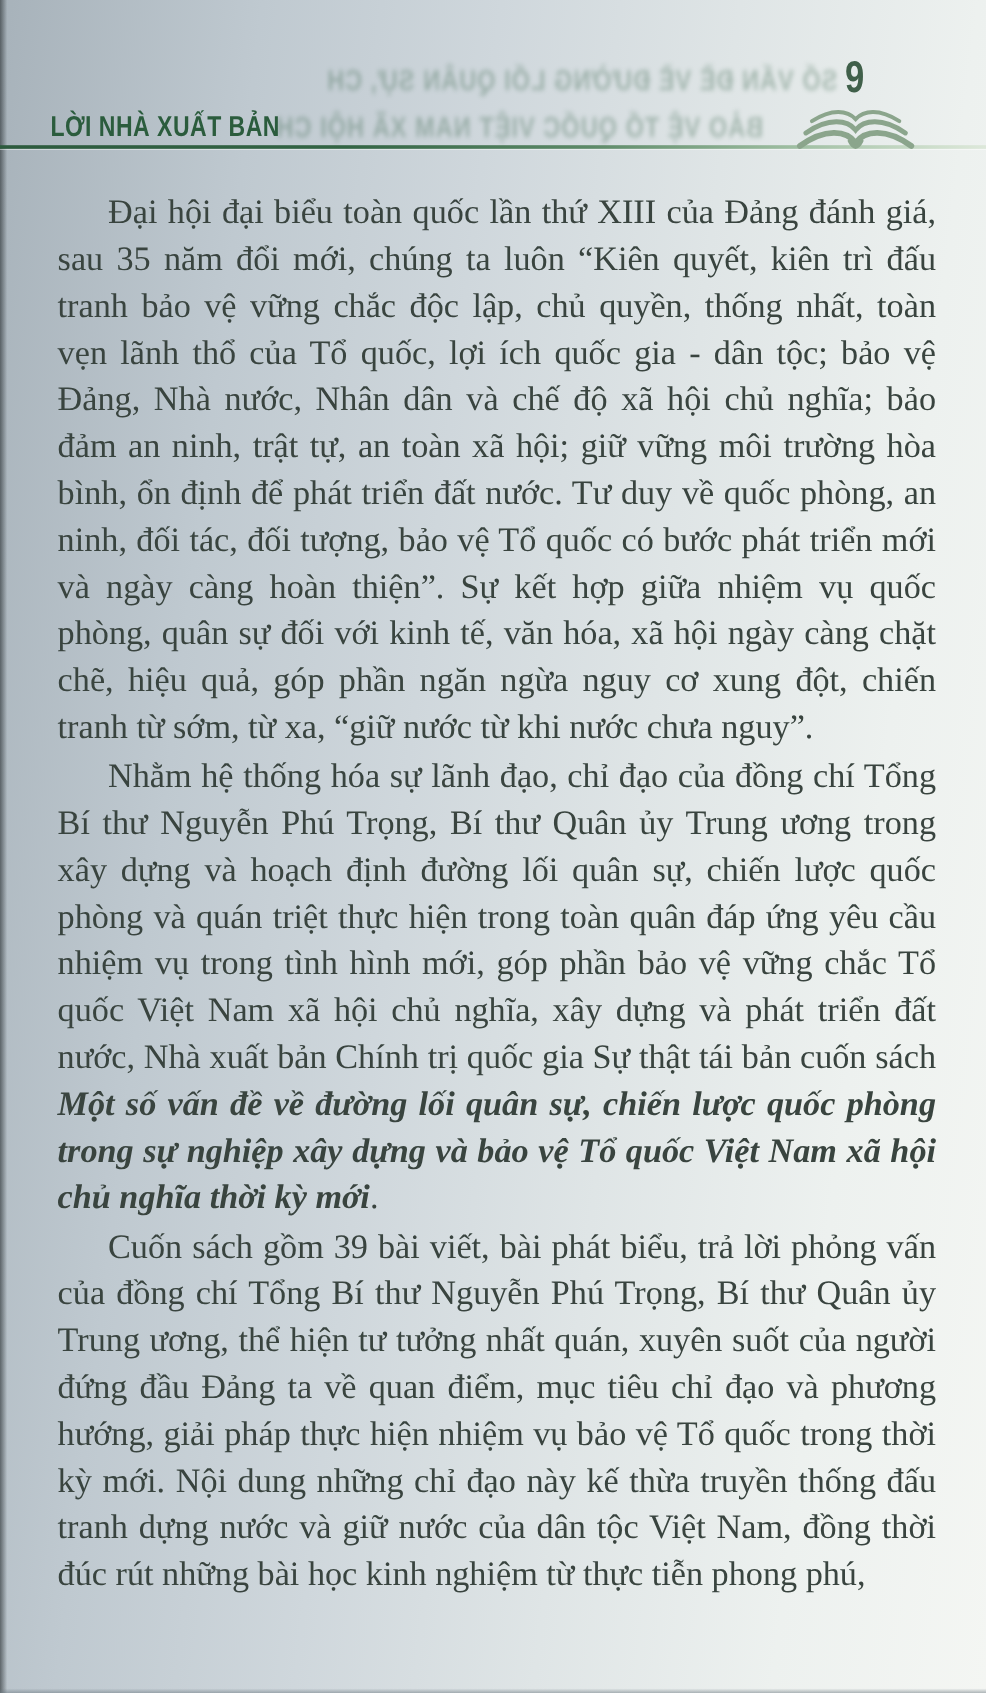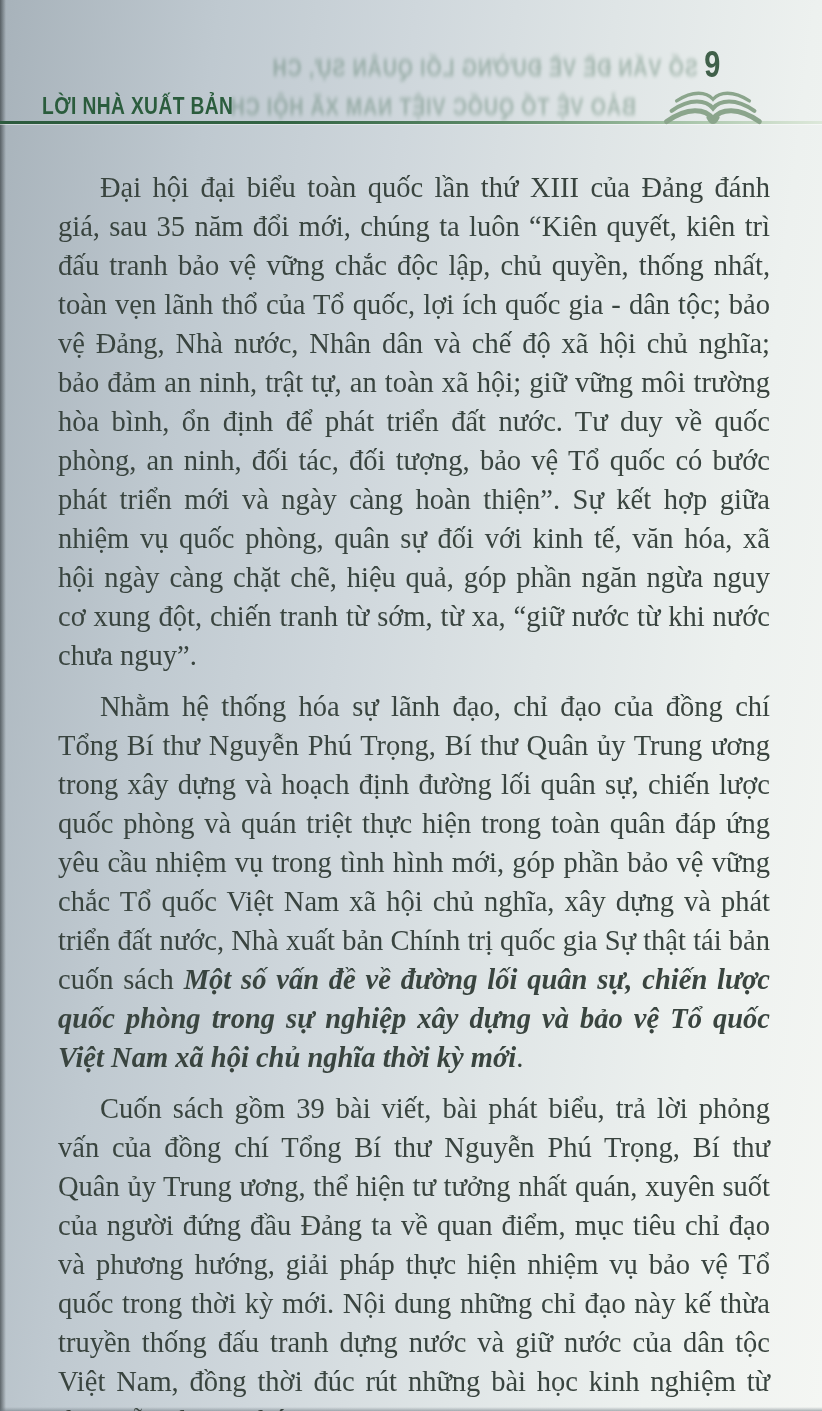--- a/index.html
+++ b/index.html
@@ -109,21 +109,21 @@
     top: 156px;
     left: 46px;
     right: 40px;
     color: #39443f;
     font-family: "Liberation Serif", serif;
     font-size: 28.5px;
     line-height: 39px;
     text-align: justify;
   }
   .content p {
-    margin: 12px;
+    margin: 2px;
     text-indent: 42px;
   }
   .book-title {
     font-weight: bold;
     font-style: italic;
   }
 </style>
 </head>
 <body>
 

